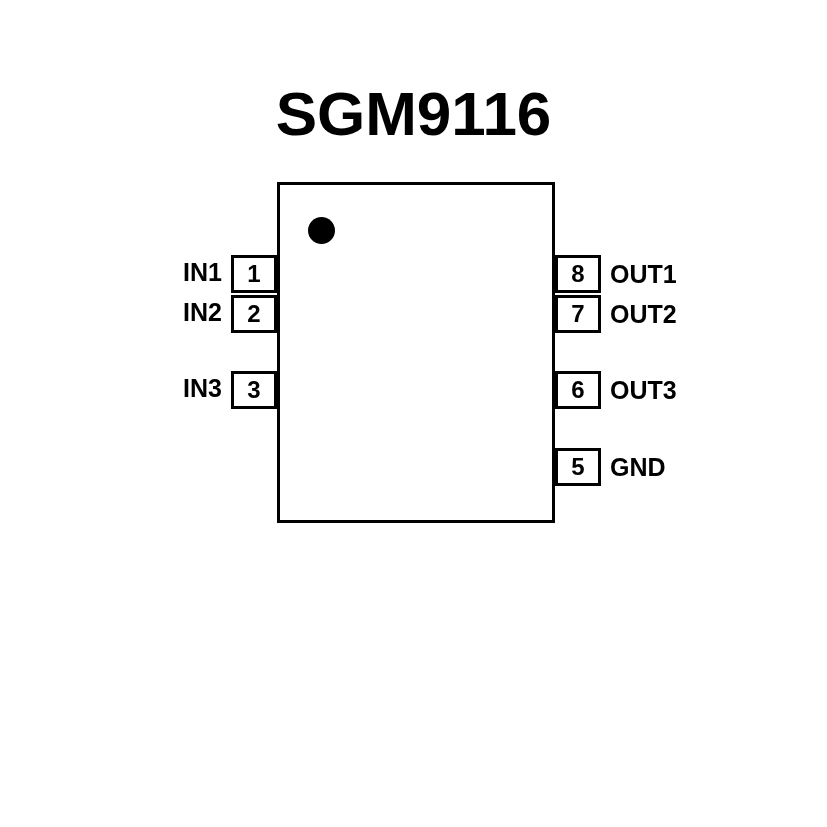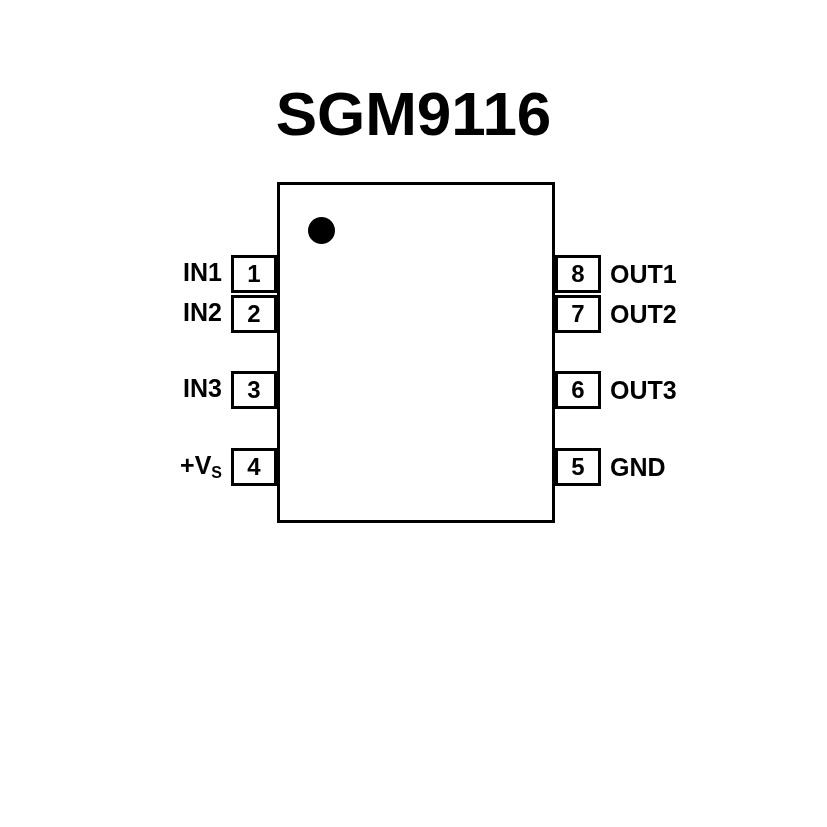--- a/index.html
+++ b/index.html
@@ -117,26 +117,20 @@
     <div class="pin-box">
         <span>2</span>
       </div>
   </div>
   <div class="pin-row left row-3">
     <span class="pin-label"><span>IN3</span><sub></sub></span>
     <div class="pin-box">
         <span>3</span>
       </div>
   </div>
-  <div class="pin-row left row-4">
-    <span class="pin-label"><span>+V</span><sub>S</sub></span>
-    <div class="pin-box">
-        <span>4</span>
-      </div>
-  </div>
 
   <div class="pin-row right row-1">
     <div class="pin-box">
         <span>8</span>
       </div>
     <span class="pin-label"><span>OUT1</span></span>
   </div>
   <div class="pin-row right row-2">
     <div class="pin-box">
         <span>7</span>

